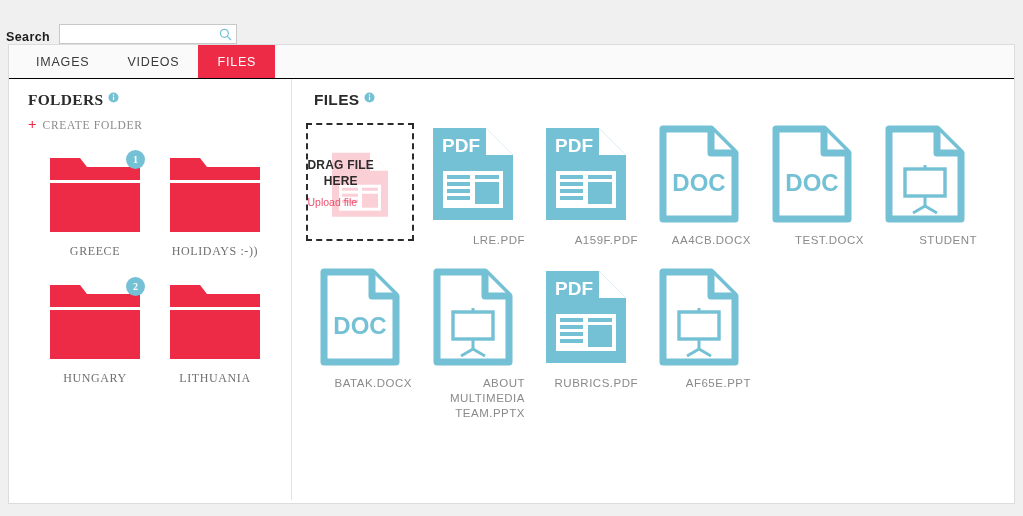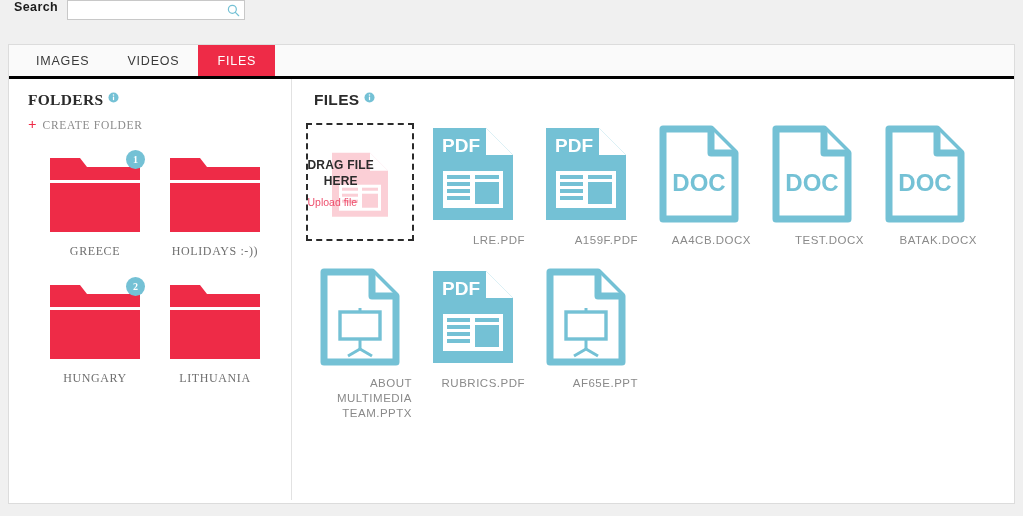--- a/index.html
+++ b/index.html
@@ -8,21 +8,21 @@
     width: 1023px; height: 516px;
     background: #f0f0f0;
     font-family: "Liberation Sans", sans-serif;
     overflow: hidden;
   }
   #app { position: relative; width: 1023px; height: 516px; background: #f0f0f0; }
 
   
   .searchbar {
     position: absolute; left: 0; top: 0; width: 1023px; height: 44px;
-    display: flex; align-items: flex-start; padding-left: 14px;
+    display: flex; align-items: flex-end; padding-left: 6px;
   }
   .search-label {
     font-size: 12.5px; font-weight: bold; color: #1c1c1c;
     letter-spacing: .4px; margin-right: 9px;
   }
   .search-wrap {
     position: relative; width: 178px; height: 20px;
     border: 1px solid #c8c8c8; background: #fff;
   }
   .search-wrap input {
@@ -33,21 +33,21 @@
   .search-mag {
     position: absolute; right: 4px; top: 3px; width: 13px; height: 13px;
   }
 
   
   .card {
     position: absolute; left: 8px; top: 44px; width: 1007px; height: 460px;
     background: #ffffff; border: 1px solid #dcdcdc;
   }
   .tabs {
-    position: relative; height: 34px; border-bottom: 3px solid #000000;
+    position: relative; height: 34px; border-bottom: 1px solid #000000;
     background: #fafafa; display: flex; align-items: stretch; padding-left: 8px;
   }
   .tab {
     display: flex; align-items: center; padding: 0 19px;
     font-size: 12.5px; letter-spacing: .8px; color: #3a3a3a;
     cursor: pointer; user-select: none;
   }
   .tab.active { background: #ee2b47; color: #ffffff; font-weight: normal; }
 
   .body-area { position: relative; height: 425px; padding: 0; }
@@ -307,20 +307,34 @@
             <div class="file-icon-wrap">
               <svg width="86" height="98" viewBox="0 0 86 98">
                 <path d="M7 4 h48 l24 24 v66 H7 Z" fill="#ffffff" stroke="#74c1d5" stroke-width="7" stroke-linejoin="round"></path>
                 <path d="M55 4 v24 h24" fill="#ffffff" stroke="#74c1d5" stroke-width="7" stroke-linejoin="round"></path>
                 <text x="43" y="66" text-anchor="middle" font-family="Liberation Sans, sans-serif" font-size="24" font-weight="bold" fill="#74c1d5">DOC</text>
               </svg>
             </div>
             <div class="file-name">TEST.DOCX</div>
           </div>
 
+          <div class="file-cell">
+            <div class="file-icon-wrap">
+              <svg width="86" height="98" viewBox="0 0 86 98">
+                <path d="M7 4 h48 l24 24 v66 H7 Z" fill="#ffffff" stroke="#74c1d5" stroke-width="7" stroke-linejoin="round"></path>
+                <path d="M55 4 v24 h24" fill="#ffffff" stroke="#74c1d5" stroke-width="7" stroke-linejoin="round"></path>
+                <rect x="23" y="44" width="40" height="27" fill="none" stroke="#74c1d5" stroke-width="3.4"></rect>
+                <line x1="43" y1="40" x2="43" y2="44" stroke="#74c1d5" stroke-width="3"></line>
+                <line x1="43" y1="71" x2="43" y2="81" stroke="#74c1d5" stroke-width="3"></line>
+                <line x1="43" y1="81" x2="31" y2="88" stroke="#74c1d5" stroke-width="3"></line>
+                <line x1="43" y1="81" x2="55" y2="88" stroke="#74c1d5" stroke-width="3"></line>
+              </svg>
+            </div>
+            <div class="file-name">STUDENT</div>
+          </div>
 
           <div class="file-cell">
             <div class="file-icon-wrap">
               <svg width="86" height="98" viewBox="0 0 86 98">
                 <path d="M7 4 h48 l24 24 v66 H7 Z" fill="#ffffff" stroke="#74c1d5" stroke-width="7" stroke-linejoin="round"></path>
                 <path d="M55 4 v24 h24" fill="#ffffff" stroke="#74c1d5" stroke-width="7" stroke-linejoin="round"></path>
                 <text x="43" y="66" text-anchor="middle" font-family="Liberation Sans, sans-serif" font-size="24" font-weight="bold" fill="#74c1d5">DOC</text>
               </svg>
             </div>
             <div class="file-name">BATAK.DOCX</div>

